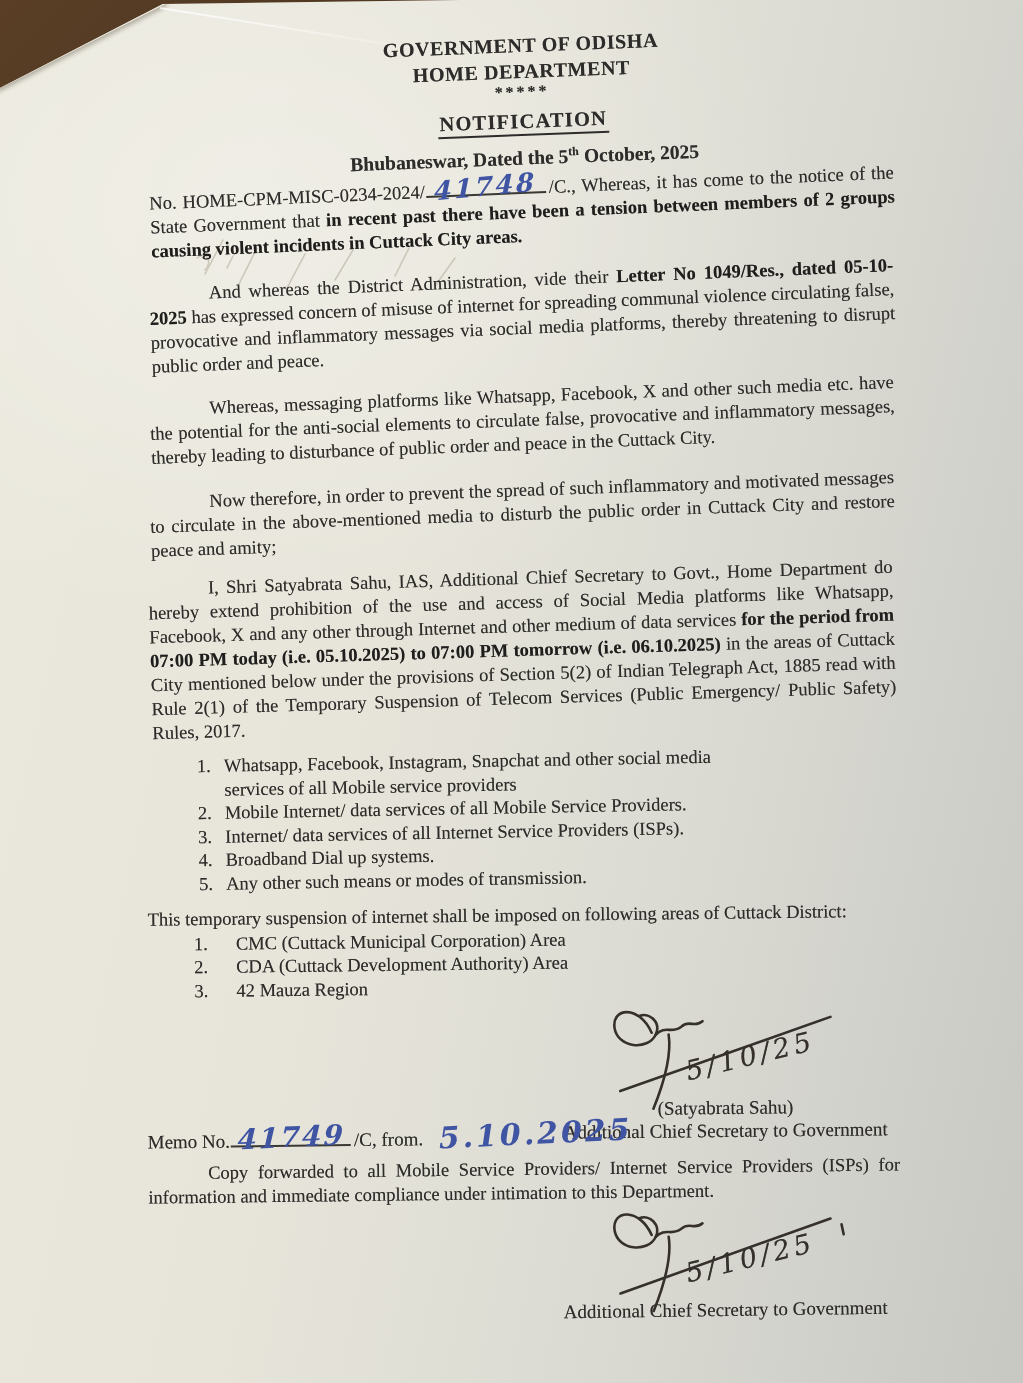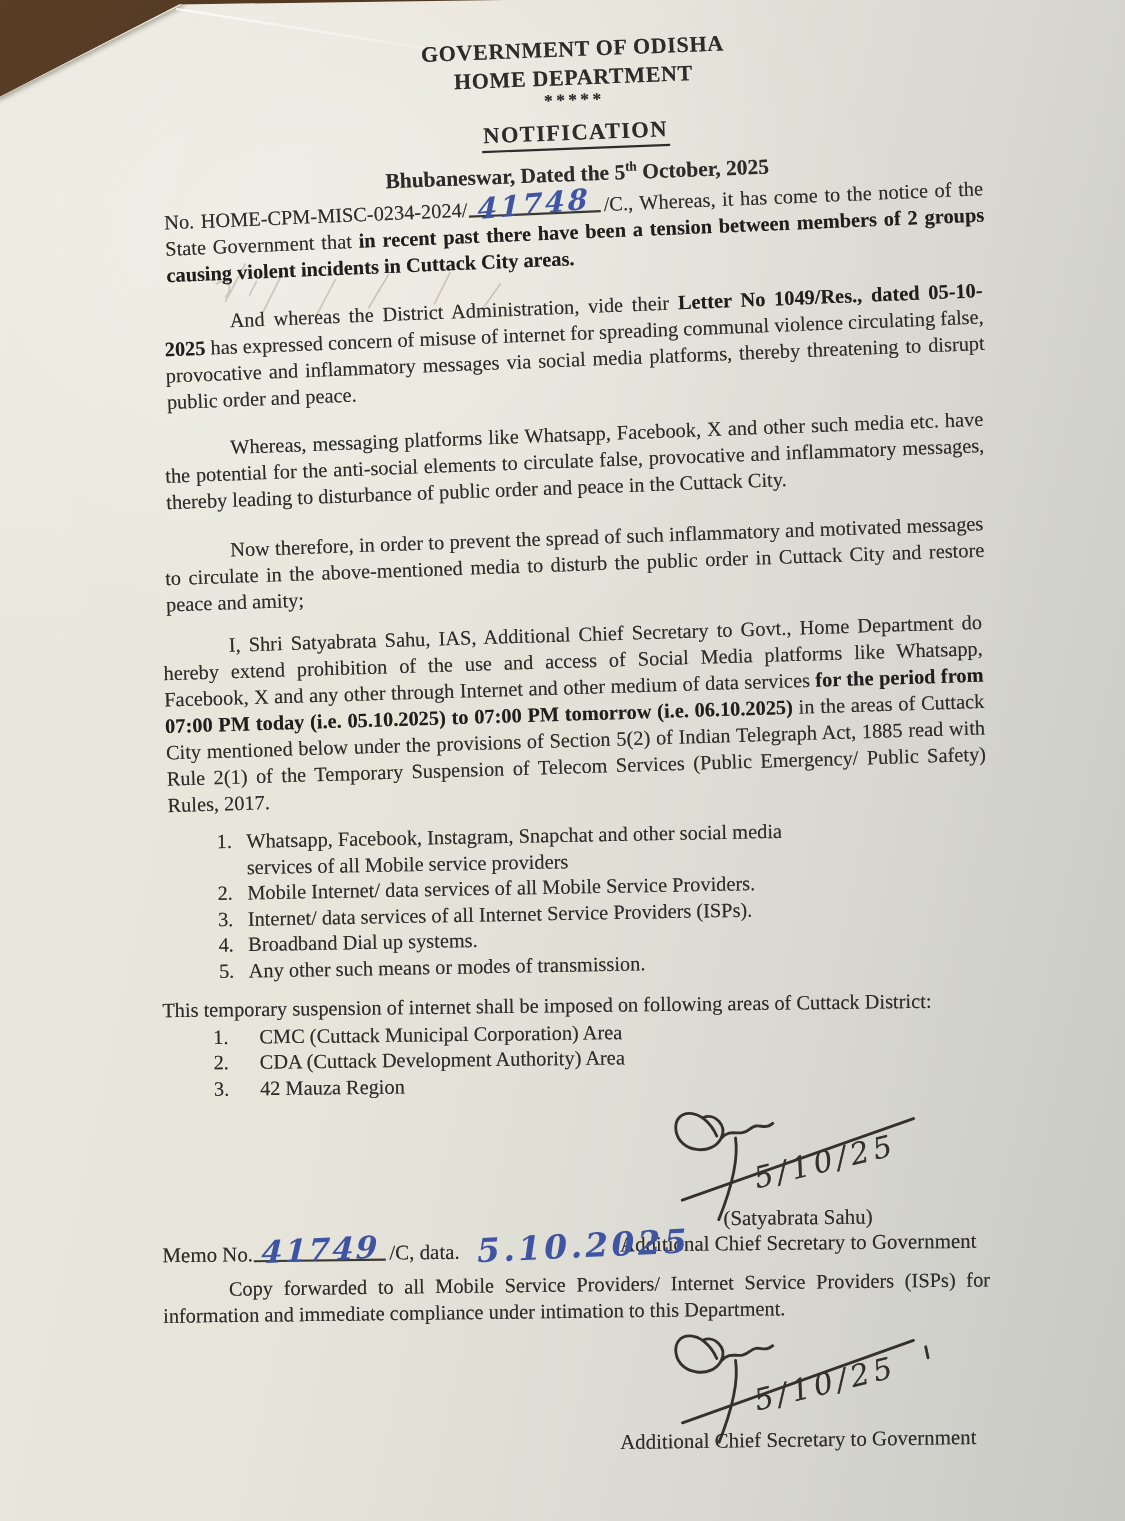--- a/index.html
+++ b/index.html
@@ -172,21 +172,21 @@
           <path d="M30,96 L241,24"></path>
           <path d="M79,40 C82,62 73,90 63,114"></path>
         </g>
         <text transform="translate(98,86) rotate(-13)" font-family="DejaVu Serif, serif" font-style="italic" font-size="27" letter-spacing="4" fill="#35302b">5/10/25</text>
       </svg>
       <div class="sig-name">(Satyabrata Sahu)</div>
       <div class="sig-title">Additional Chief Secretary to Government</div>
     </div>
 
     <div class="memo">
-      <div class="memo-line1"><span>Memo No.</span><span class="blank"><span class="hw hw-memo-no">41749</span></span><span>/C, data.</span><span class="hw hw-memo-date">5.10.2025</span></div>
+      <div class="memo-line1"><span>Memo No.</span><span class="blank"><span class="hw hw-memo-no">41749</span></span><span>/C, from.</span><span class="hw hw-memo-date">5.10.2025</span></div>
       <div class="memo-body">Copy forwarded to all Mobile Service Providers/ Internet Service Providers (ISPs) for information and immediate compliance under intimation to this Department.</div>
     </div>
 
     <div class="sig-block sig-block-2">
       <svg class="sig-svg" width="270" height="118" viewBox="0 0 270 118">
         <g stroke="#35302b" stroke-width="2.6" fill="none" stroke-linecap="round">
           <path d="M62,38 C50,10 22,12 25,33 C28,53 58,56 66,40 C72,28 60,17 50,21"></path>
           <path d="M66,40 C76,30 82,40 92,32 C100,25 105,34 113,27"></path>
           <path d="M30,96 L241,24"></path>
           <path d="M79,40 C82,62 73,90 63,114"></path>

